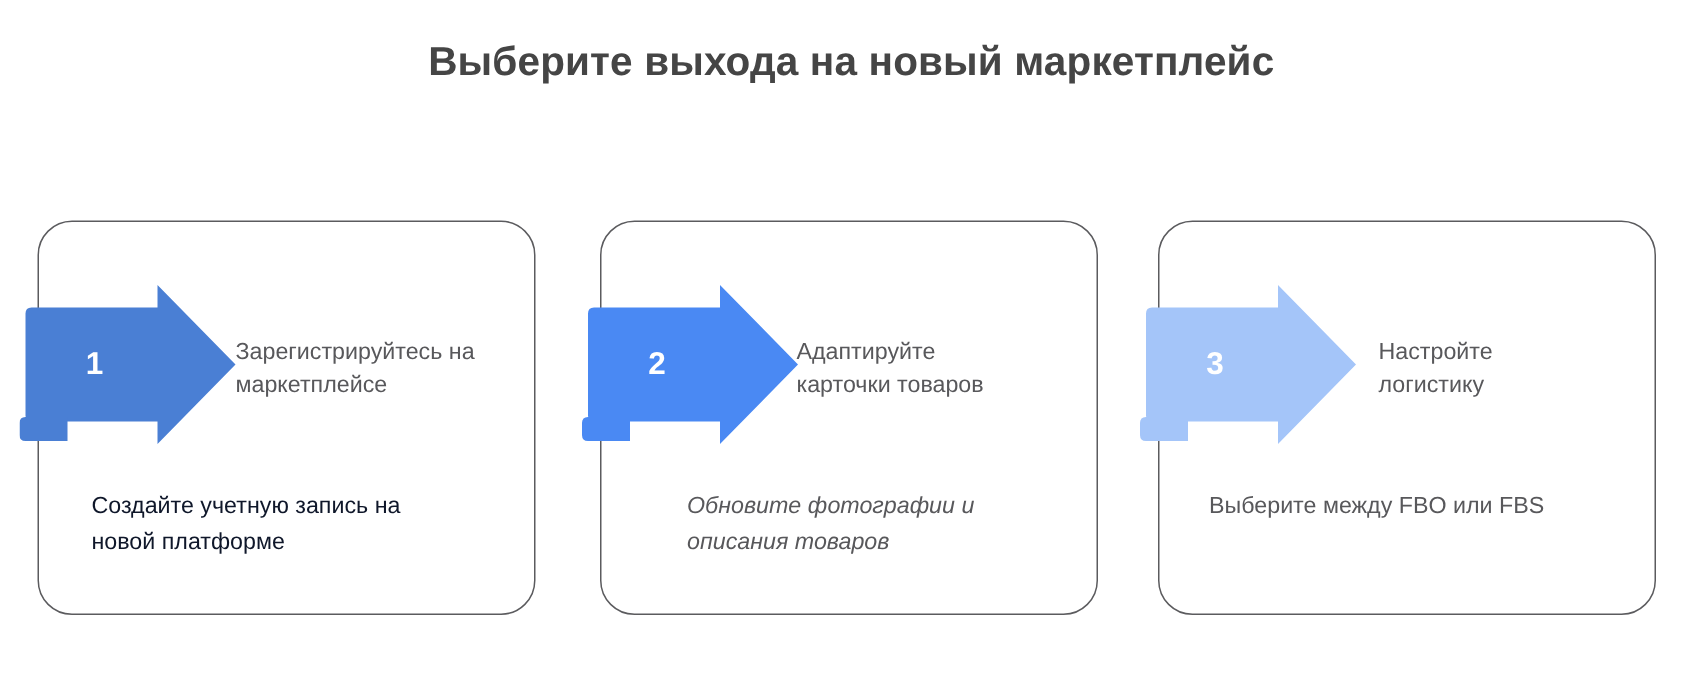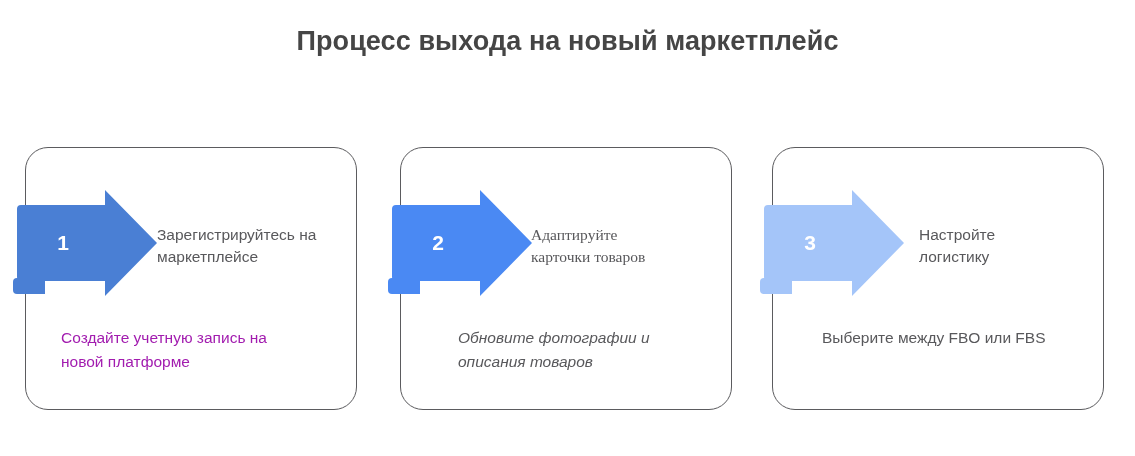--- a/index.html
+++ b/index.html
@@ -77,53 +77,53 @@
 
   .step-title {
     position: absolute;
     top: 224px;
     font-size: 15.5px;
     line-height: 22px;
     color: #58585b;
     white-space: pre-line;
   }
   #step-title-1 { left: 157px; width: 205px; }
-  #step-title-2 { left: 531px; width: 200px; font-family: Liberation Serif, serif; }
+  #step-title-2 { left: 531px; width: 200px; }
   #step-title-3 { left: 903px; width: 200px; margin-left: 16px; }
 
   .step-desc {
     position: absolute;
     top: 326px;
     font-size: 15.5px;
     line-height: 24px;
     color: #58585b;
     white-space: pre-line;
   }
   #step-desc-1 { left: 61px; width: 280px; }
   #step-desc-2 { left: 458px; width: 265px; font-style: italic; }
-  #step-desc-3 { left: 806px; width: 290px; margin-left: 16px; }
+  #step-desc-3 { left: 806px; width: 290px; }
 </style>
 </head>
 <body style="background: rgb(255, 255, 255);">
 
-<div id="page-title" style="color: rgb(69, 69, 69);">Процесс выхода на новый маркетплейс</div>
+<div id="page-title" style="color: rgb(69, 69, 69);">Выберите выхода на новый маркетплейс</div>
 
 <div class="card" id="card-1" style="border-color: rgb(91, 91, 94);"></div>
 
 <div class="arrow-wrap" id="arrow-wrap-1">
   <svg class="arrow-svg" width="145" height="106" viewBox="0 0 145 106">
     <path id="arrow-path-1" d="M4 19 Q4 15 8 15 L92 15 L92 0 L144 53 L92 106 L92 91 L8 91 Q4 91 4 87 Z" fill="#4a7fd4"></path>
     <path id="arrow-tab-1" d="M0 92 Q0 88 4 88 L32 88 L32 104 L4 104 Q0 104 0 100 Z" fill="#4a7fd4"></path>
   </svg>
   <div class="arrow-number" style="color: rgb(255, 255, 255);">1</div>
 </div>
 
 <div class="step-title" id="step-title-1" style="color: rgb(88, 88, 91);">Зарегистрируйтесь на
 маркетплейсе</div>
-<div class="step-desc" id="step-desc-1" style="color: #a21caf;">Создайте учетную запись на
+<div class="step-desc" id="step-desc-1" style="color: #0f172a;">Создайте учетную запись на
 новой платформе</div>
 
 <div class="card" id="card-2" style="border-color: rgb(91, 91, 94);"></div>
 
 <div class="arrow-wrap" id="arrow-wrap-2">
   <svg class="arrow-svg" width="145" height="106" viewBox="0 0 145 106">
     <path id="arrow-path-2" d="M4 19 Q4 15 8 15 L92 15 L92 0 L144 53 L92 106 L92 91 L8 91 Q4 91 4 87 Z" fill="#4a89f3"></path>
     <path id="arrow-tab-2" d="M0 92 Q0 88 4 88 L32 88 L32 104 L4 104 Q0 104 0 100 Z" fill="#4a89f3"></path>
   </svg>
   <div class="arrow-number" style="color: rgb(255, 255, 255);">2</div>

